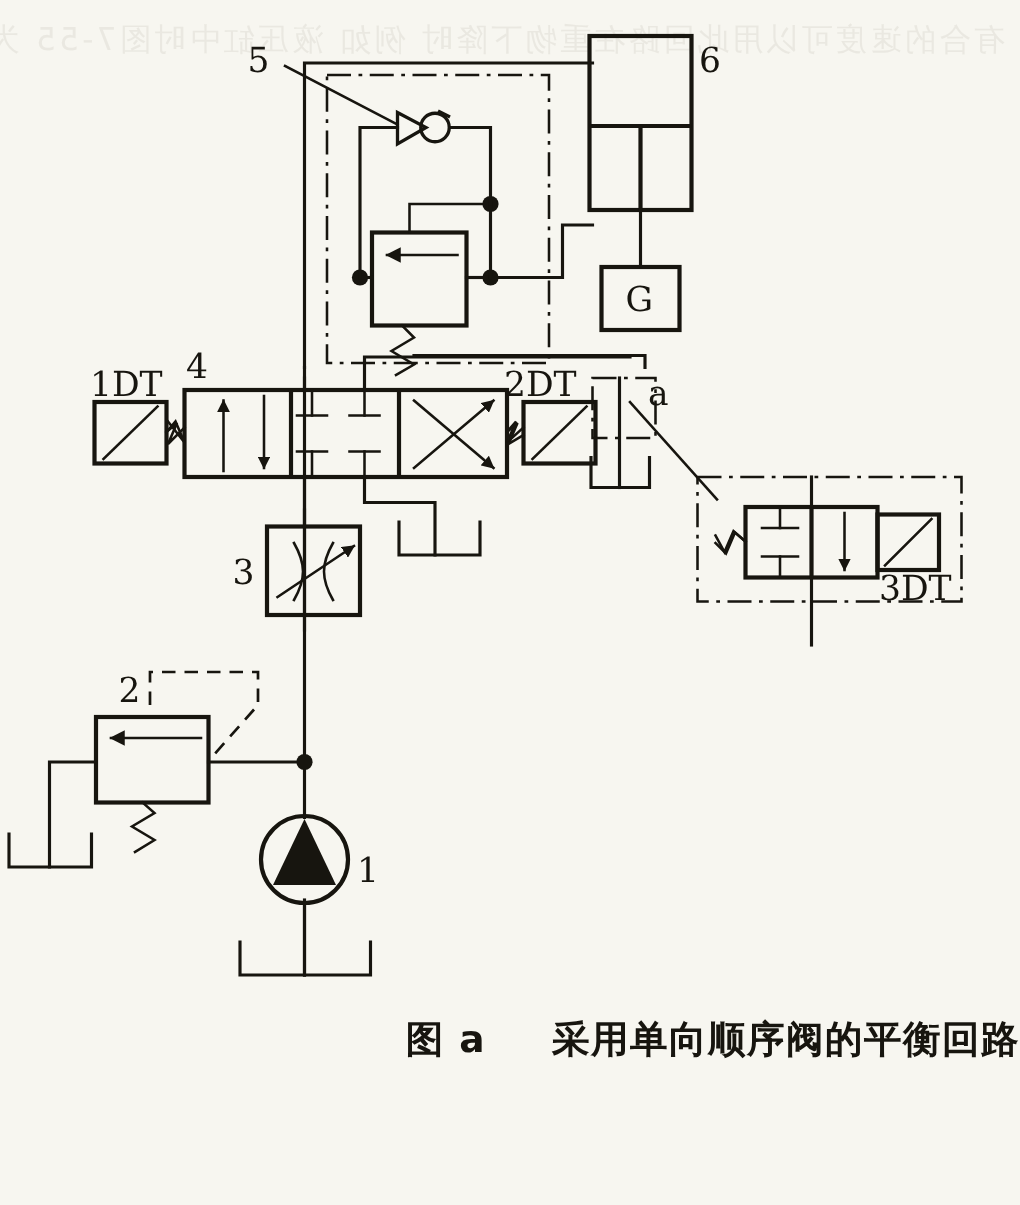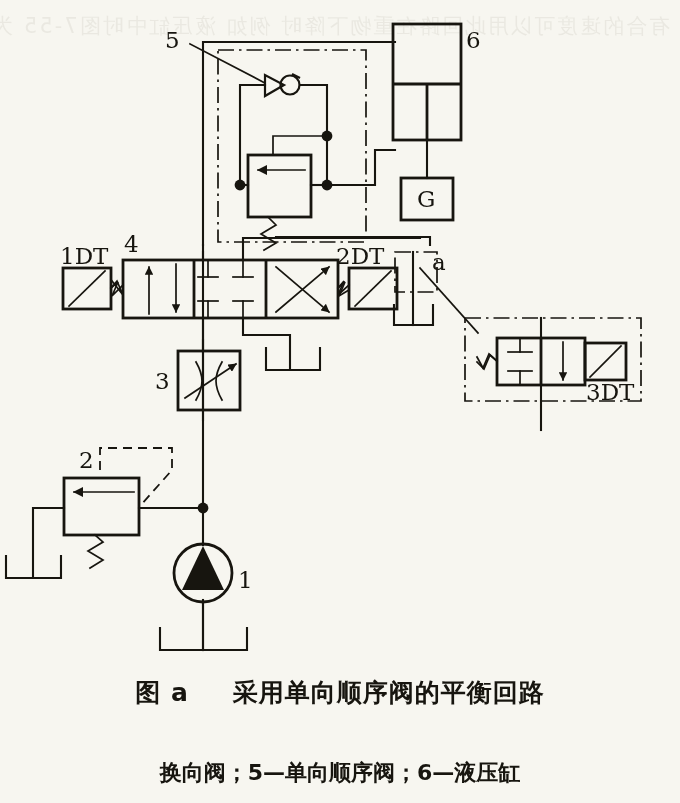--- a/index.html
+++ b/index.html
@@ -29,21 +29,21 @@
     transform:scaleX(-1);
     white-space:pre;
     padding:6px 10px;
     box-sizing:border-box;
   }
   #svgwrap{position:absolute;left:0;top:0;width:680px;height:803px;}
   svg{display:block;}
   .cap{
     position:absolute;
     width:680px;
-    text-align:center;
+    text-align:right;
     color:#17150f;
     font-family:"DejaVu Sans", sans-serif;
     font-weight:bold;
   }
   #cap-title{top:676px;font-size:25px;letter-spacing:1px;}
   #cap-title .gap{display:inline-block;width:44px;}
   #cap-l1{top:723px;font-size:22px;letter-spacing:0px;}
   #cap-l2{top:758px;font-size:22px;letter-spacing:0px;}
 </style>
 </head>
@@ -264,15 +264,14 @@
       <path class="ln" d="M 541 385 L 541 430"></path>
     </g>
     <text class="txtb" x="586" y="400">3DT</text>
 
   </svg>
   </div>
 
   <div class="cap" id="cap-title">
     <span>图 a</span><span class="gap"></span><span>采用单向顺序阀的平衡回路</span>
   </div>
-  <div class="cap" id="cap-l2">换向阀；5—单向顺序阀；6—液压缸</div>
 
 </div>
 
 </body></html>

